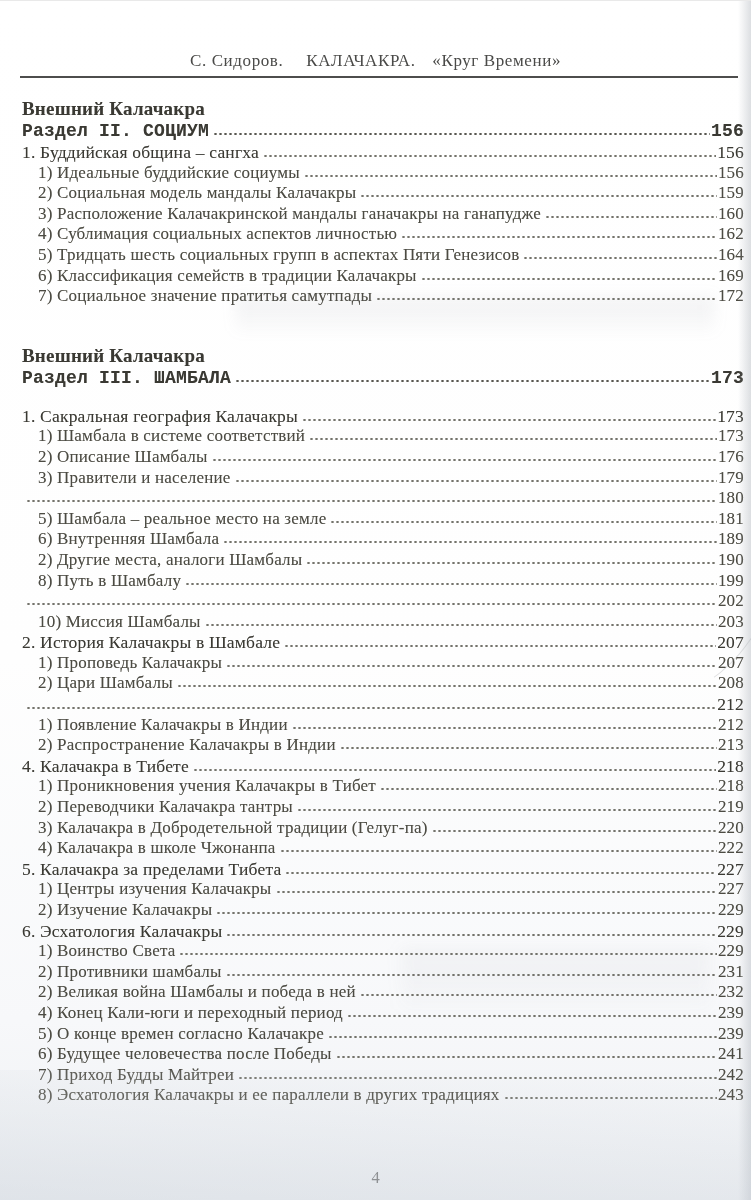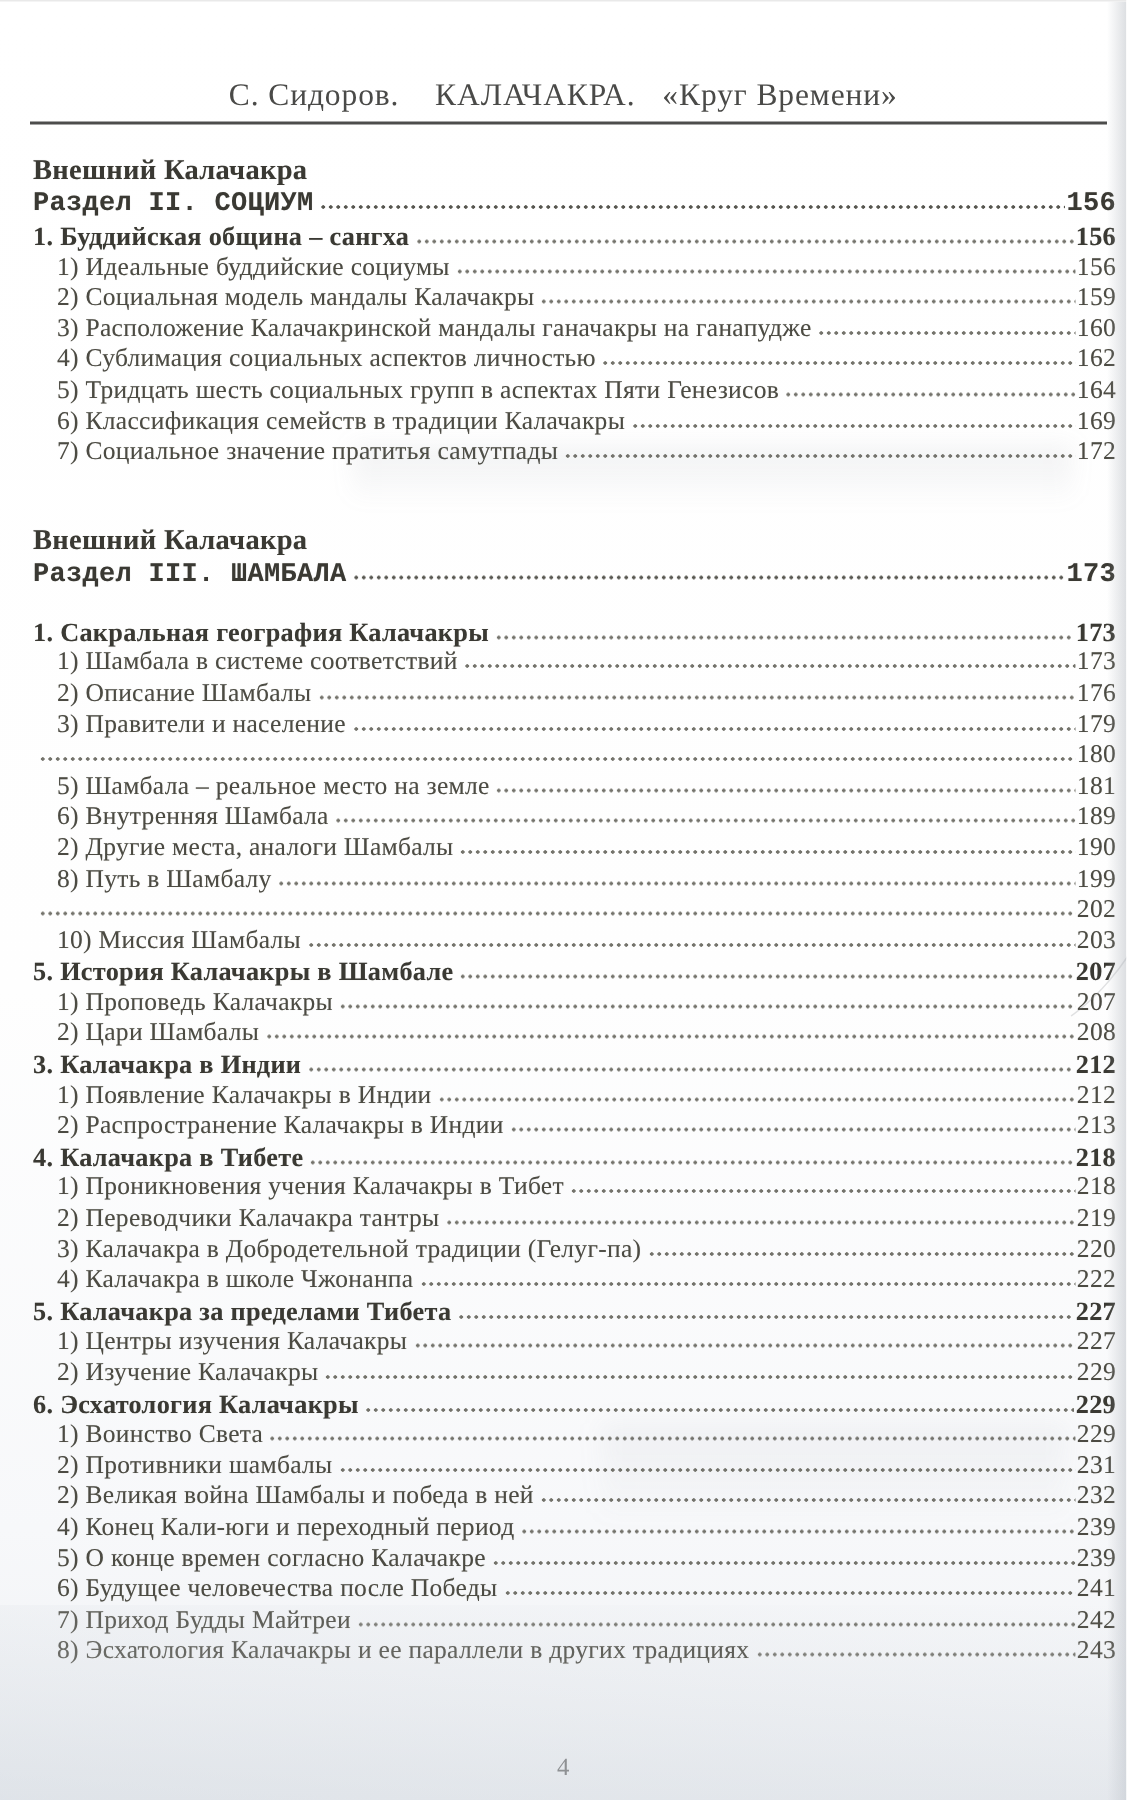--- a/index.html
+++ b/index.html
@@ -39,21 +39,21 @@
     border: 1px solid transparent;
     border-right: 1.5px solid rgba(120,122,128,0.22);
     border-radius: 50%;
     transform: rotate(14deg);
     pointer-events: none;
   }
 
   .header {
     padding-top: 50px;
     text-align: center;
-    font-size: 21px;
+    font-size: 17px;
     letter-spacing: 0.6px;
     color: #4a4a48;
     white-space: nowrap;
   }
   .header .h-author { margin-right: 18px; }
   .header .h-title  { margin-right: 12px; }
   .rule {
     margin: 5px 13px 0 20px;
     border-top: 2px solid #4d4d4c;
     height: 0;
@@ -92,21 +92,21 @@
     color: #3a3933;
   }
   .toc-row.head {
     font-weight: bold;
     font-size: 18px;
     line-height: 22px;
     color: #3a3933;
     font-family: Liberation Mono, monospace;
   }
   .toc-row.head .dots { background-image: radial-gradient(circle, rgba(70,69,62,0.9) 1px, rgba(70,69,62,0) 1.35px); }
-  .toc-row.item.bold { font-weight: bold; color: #3a3933; font-size: 17.5px; }
+  .toc-row.item.bold { font-weight: normal; color: #3a3933; font-size: 17.5px; }
   .toc-row.item.ind .lbl { padding-left: 16px; }
   .toc-spacer { height: 17px; }
 
   .folio {
     position: absolute;
     bottom: 12px; left: 0; right: 0;
     text-align: center;
     font-size: 16.5px;
     color: #6b6b6b;
   }
@@ -231,36 +231,35 @@
         <div class="toc-row item ind">
           <span class="dots"></span>
           <span class="pg">202</span>
         </div>
         <div class="toc-row item ind">
           <span class="lbl">10) Миссия Шамбалы</span>
           <span class="dots"></span>
           <span class="pg">203</span>
         </div>
         <div class="toc-row item bold">
-          <span class="lbl">5. История Калачакры в Шамбале</span>
+          <span class="lbl">2. История Калачакры в Шамбале</span>
           <span class="dots"></span>
           <span class="pg">207</span>
         </div>
         <div class="toc-row item ind">
           <span class="lbl">1) Проповедь Калачакры</span>
           <span class="dots"></span>
           <span class="pg">207</span>
         </div>
         <div class="toc-row item ind">
           <span class="lbl">2) Цари Шамбалы</span>
           <span class="dots"></span>
           <span class="pg">208</span>
         </div>
         <div class="toc-row item bold">
-          <span class="lbl">3. Калачакра в Индии</span>
           <span class="dots"></span>
           <span class="pg">212</span>
         </div>
         <div class="toc-row item ind">
           <span class="lbl">1) Появление Калачакры в Индии</span>
           <span class="dots"></span>
           <span class="pg">212</span>
         </div>
         <div class="toc-row item ind">
           <span class="lbl">2) Распространение Калачакры в Индии</span>

